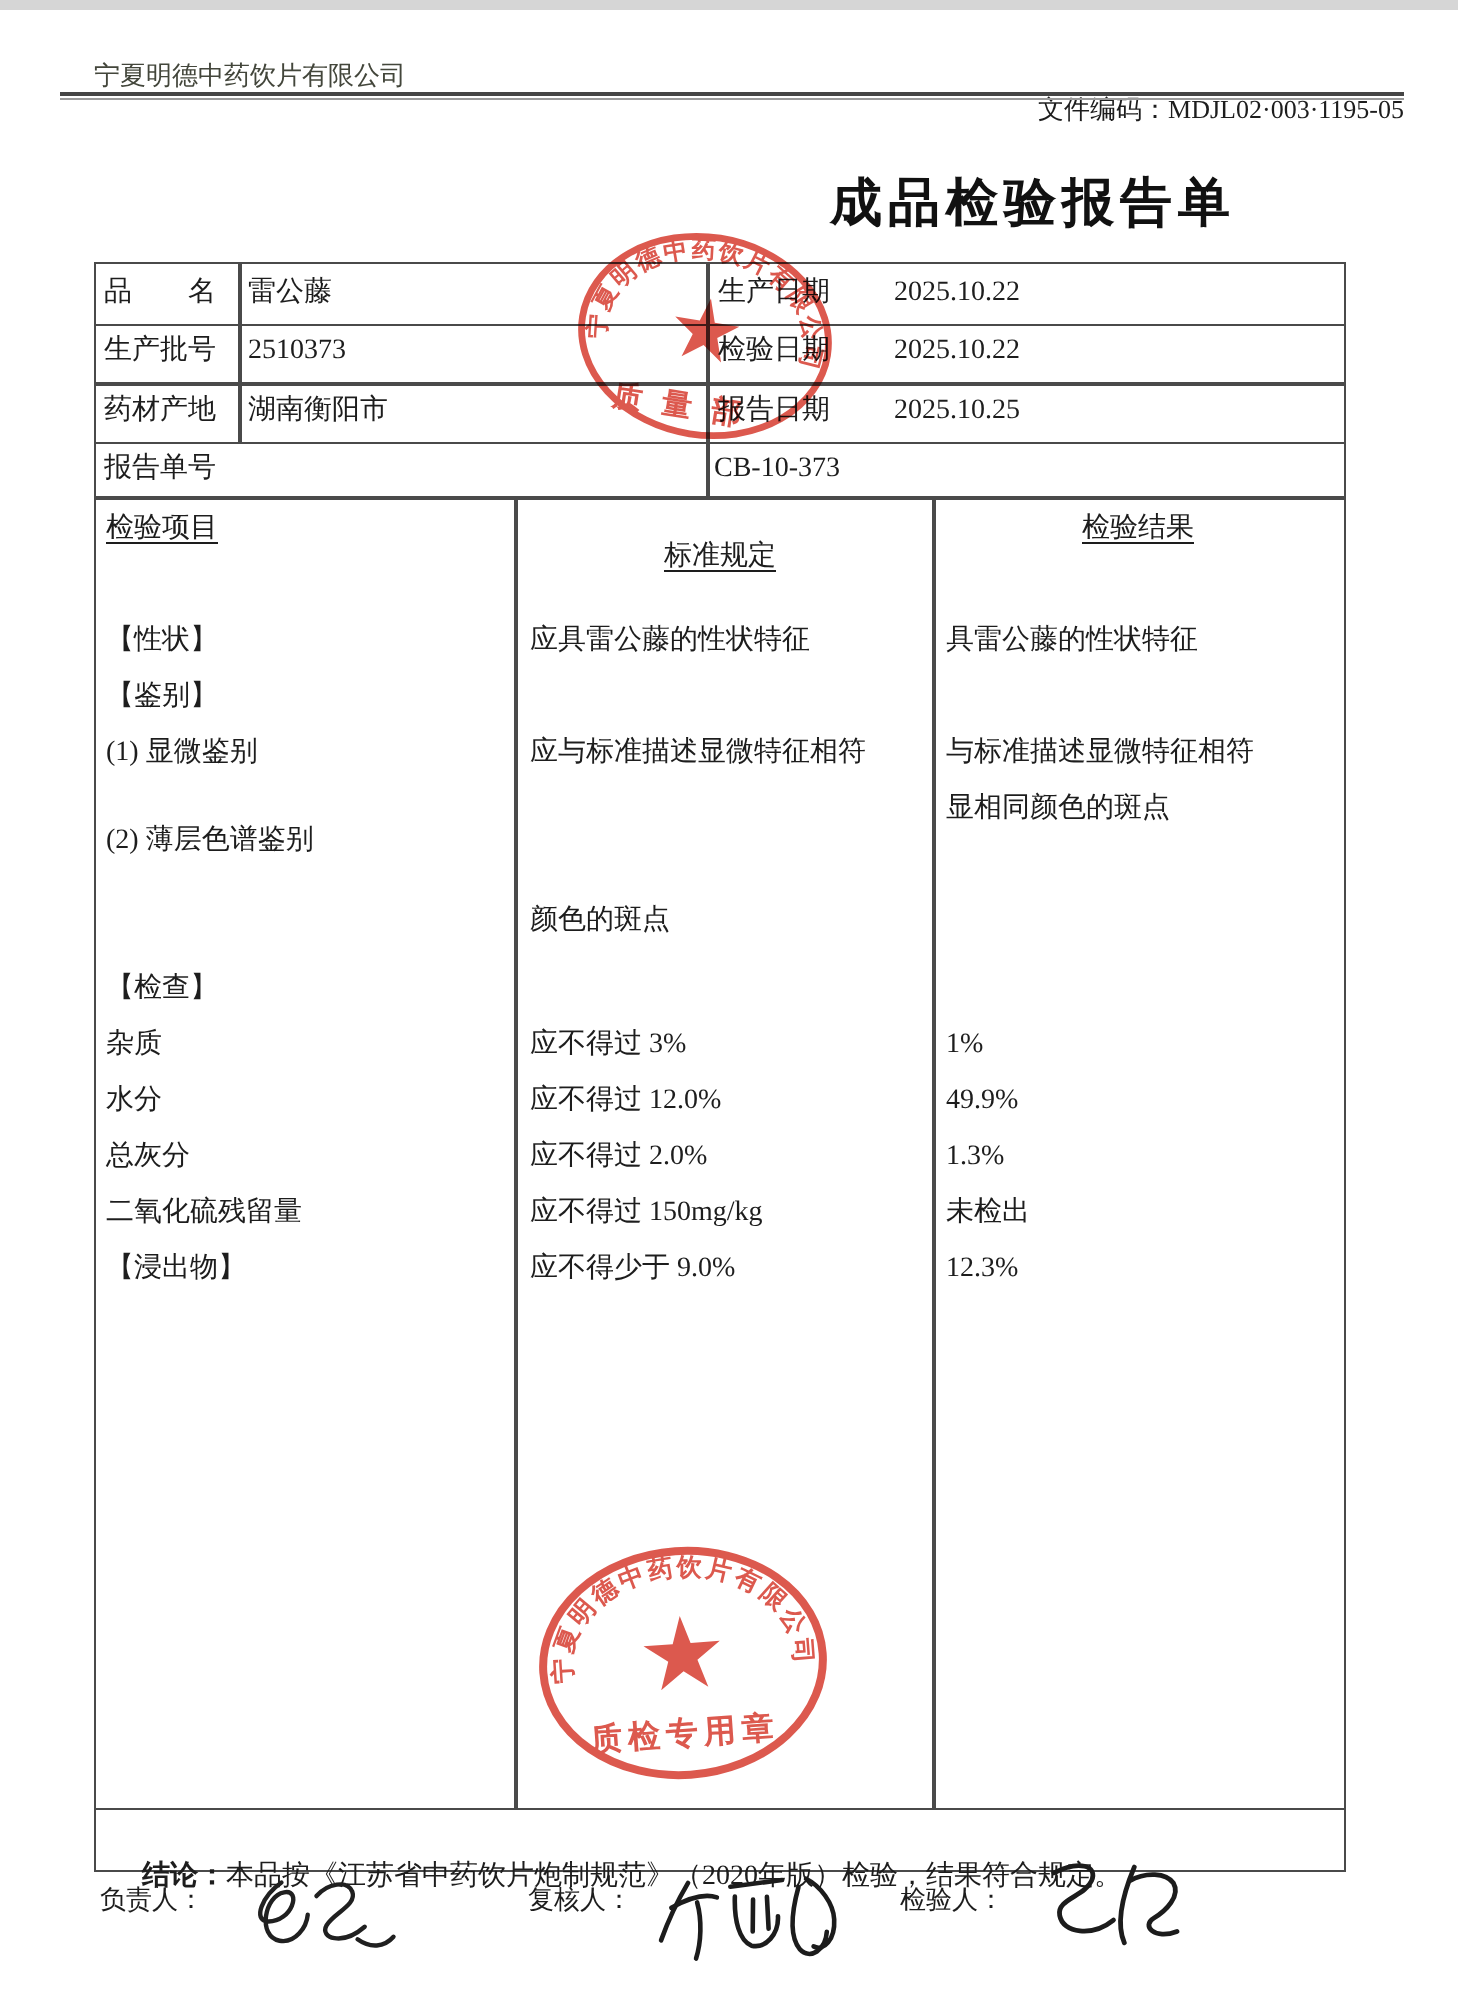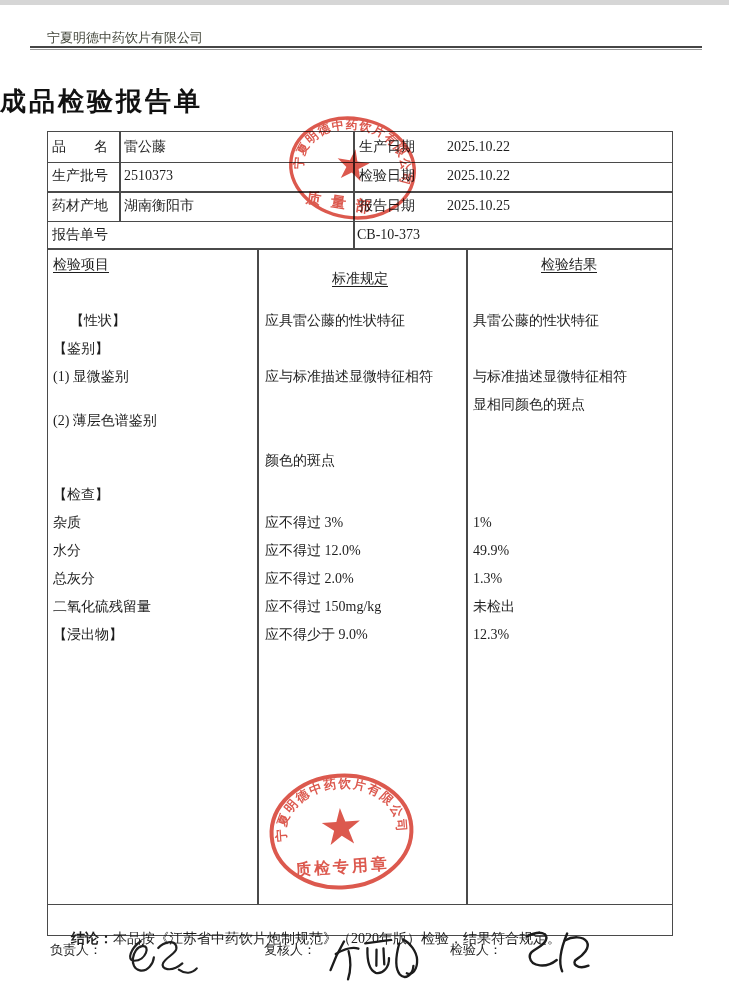--- a/index.html
+++ b/index.html
@@ -8,36 +8,39 @@
     font-family:"Liberation Serif","DejaVu Serif",serif;color:#1d1d1d;
   }
   .scan-edge-top{position:absolute;left:0;top:0;width:729px;height:5px;background:#d6d6d6;}
   .t{position:absolute;font-size:14px;line-height:17px;white-space:pre;color:#1d1d1d;}
   .small{font-size:13px;}
   .th{text-decoration:underline;text-underline-offset:3px;}
   .ctr{transform:translateX(-50%);}
   .rule{position:absolute;background:#454545;}
   .rule-light{position:absolute;background:#9a9a9a;}
   #doc-title{
-    position:absolute;top:84px;left:0;width:618px;text-align:left;
+    position:absolute;top:84px;left:0;width:618px;text-align:right;
     font-size:26px;font-weight:bold;letter-spacing:3px;color:#111;
   }
   .tbl{position:absolute;border:1.5px solid #4a4a4a;box-sizing:border-box;}
   .hline,.vline{position:absolute;background:#4a4a4a;}
   .stamp{position:absolute;mix-blend-mode:multiply;opacity:0.85;}
   .sig{position:absolute;}
   .header-line{color:#43463b;}
 </style>
 </head>
 <body>
 
 <div id="page">
   <div class="scan-edge-top"></div>
 
   <div class="t small header-line" style="left:47px;top:29px;">宁夏明德中药饮片有限公司</div>
+  <div class="t small" style="left:702px;top:29px;transform:translateX(-100%);">
+    <span>文件编码：</span><span>MDJL02·003·1195-05</span>
+  </div>
   <div class="rule" style="left:30px;top:46px;width:672px;height:2px;"></div>
   <div class="rule-light" style="left:30px;top:49px;width:672px;height:1px;"></div>
 
   <div id="doc-title">成品检验报告单</div>
 
   <div class="tbl" style="left:47px;top:131px;width:626px;height:118px;">
     <div class="hline" style="left:0;top:29.5px;width:100%;height:1.5px;"></div>
     <div class="hline" style="left:0;top:59px;width:100%;height:1.5px;"></div>
     <div class="hline" style="left:0;top:88.5px;width:100%;height:1.5px;"></div>
     <div class="vline" style="left:71px;top:0;width:1.5px;height:88.5px;"></div>
@@ -64,21 +67,21 @@
 
   <div class="tbl" style="left:47px;top:249px;width:626px;height:656px;">
     <div class="vline" style="left:209px;top:0;width:1.5px;height:100%;"></div>
     <div class="vline" style="left:418px;top:0;width:1.5px;height:100%;"></div>
   </div>
 
   <div class="t th" style="left:53px;top:256px;">检验项目</div>
   <div class="t th ctr" style="left:360px;top:256px;margin-top:14px;">标准规定</div>
   <div class="t th ctr" style="left:569px;top:256px;">检验结果</div>
 
-  <div class="t" style="left:53px;top:312px;margin-left:17px;">【性状】</div>
+  <div class="t" style="left:53px;top:312px;">【性状】</div>
   <div class="t" style="left:53px;top:340px;">【鉴别】</div>
   <div class="t" style="left:53px;top:368px;">(1) 显微鉴别</div>
   <div class="t" style="left:53px;top:396px;margin-top:16px;">(2) 薄层色谱鉴别</div>
   <div class="t" style="left:53px;top:486px;">【检查】</div>
   <div class="t" style="left:53px;top:514px;">杂质</div>
   <div class="t" style="left:53px;top:542px;">水分</div>
   <div class="t" style="left:53px;top:570px;">总灰分</div>
   <div class="t" style="left:53px;top:598px;">二氧化硫残留量</div>
   <div class="t" style="left:53px;top:626px;">【浸出物】</div>
 

